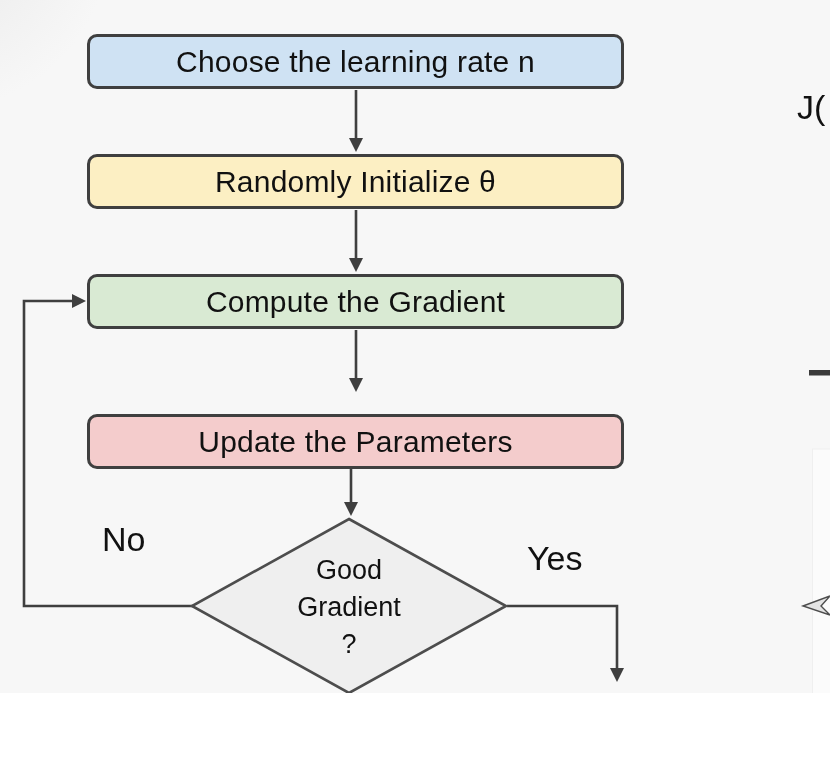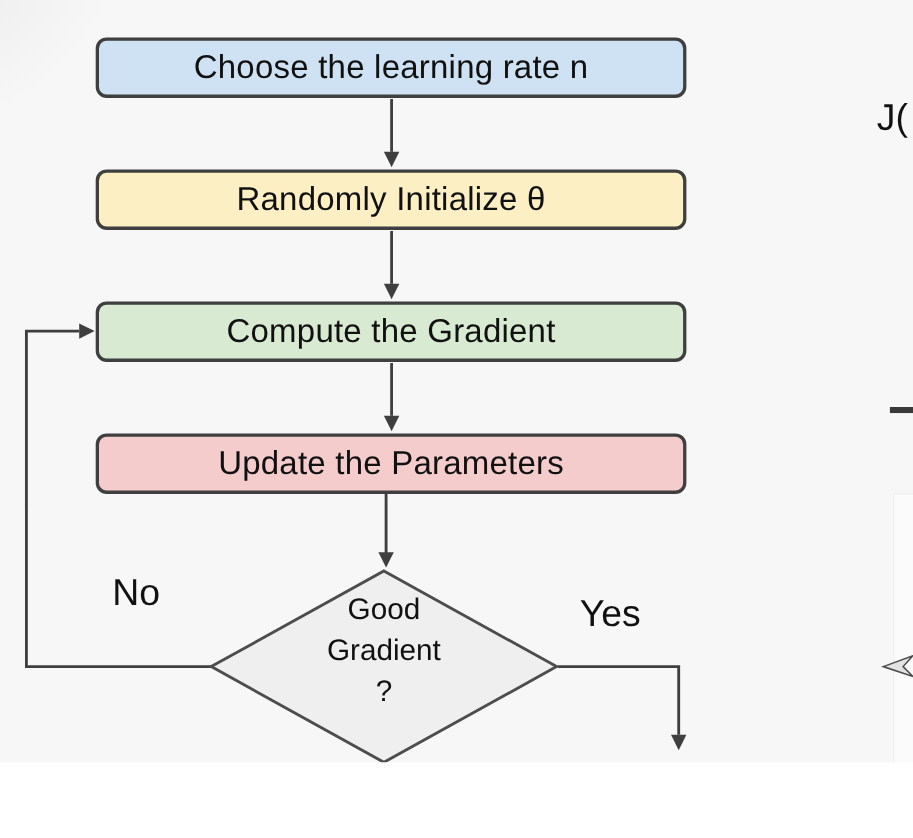--- a/index.html
+++ b/index.html
@@ -19,23 +19,23 @@
     box-sizing:border-box;
     border:3px solid #3f3f3f;
     border-radius:10px;
     display:flex;align-items:center;justify-content:center;
     font-size:30px;
     letter-spacing:0.2px;
   }
   .node.n1{top:34px;}
   .node.n2{top:154px;}
   .node.n3{top:274px;}
-  .node.n4{top:394px;}
+  .node.n4{top:414px;}
   .decision-text{
-    position:absolute;left:269px;top:536px;width:160px;
+    position:absolute;left:269px;top:552px;width:160px;
     text-align:center;font-size:27px;line-height:37px;
   }
   .lbl{position:absolute;font-size:34px;}
   .lbl-no{left:102px;top:520px;}
   .lbl-yes{left:527px;top:539px;}
   .lbl-end{left:580px;top:708px;}
   .formula{
     position:absolute;left:362px;top:452px;height:60px;
     font-family:"DejaVu Serif","Liberation Serif",serif;
     font-size:45px;white-space:nowrap;color:#0b0b0b;

